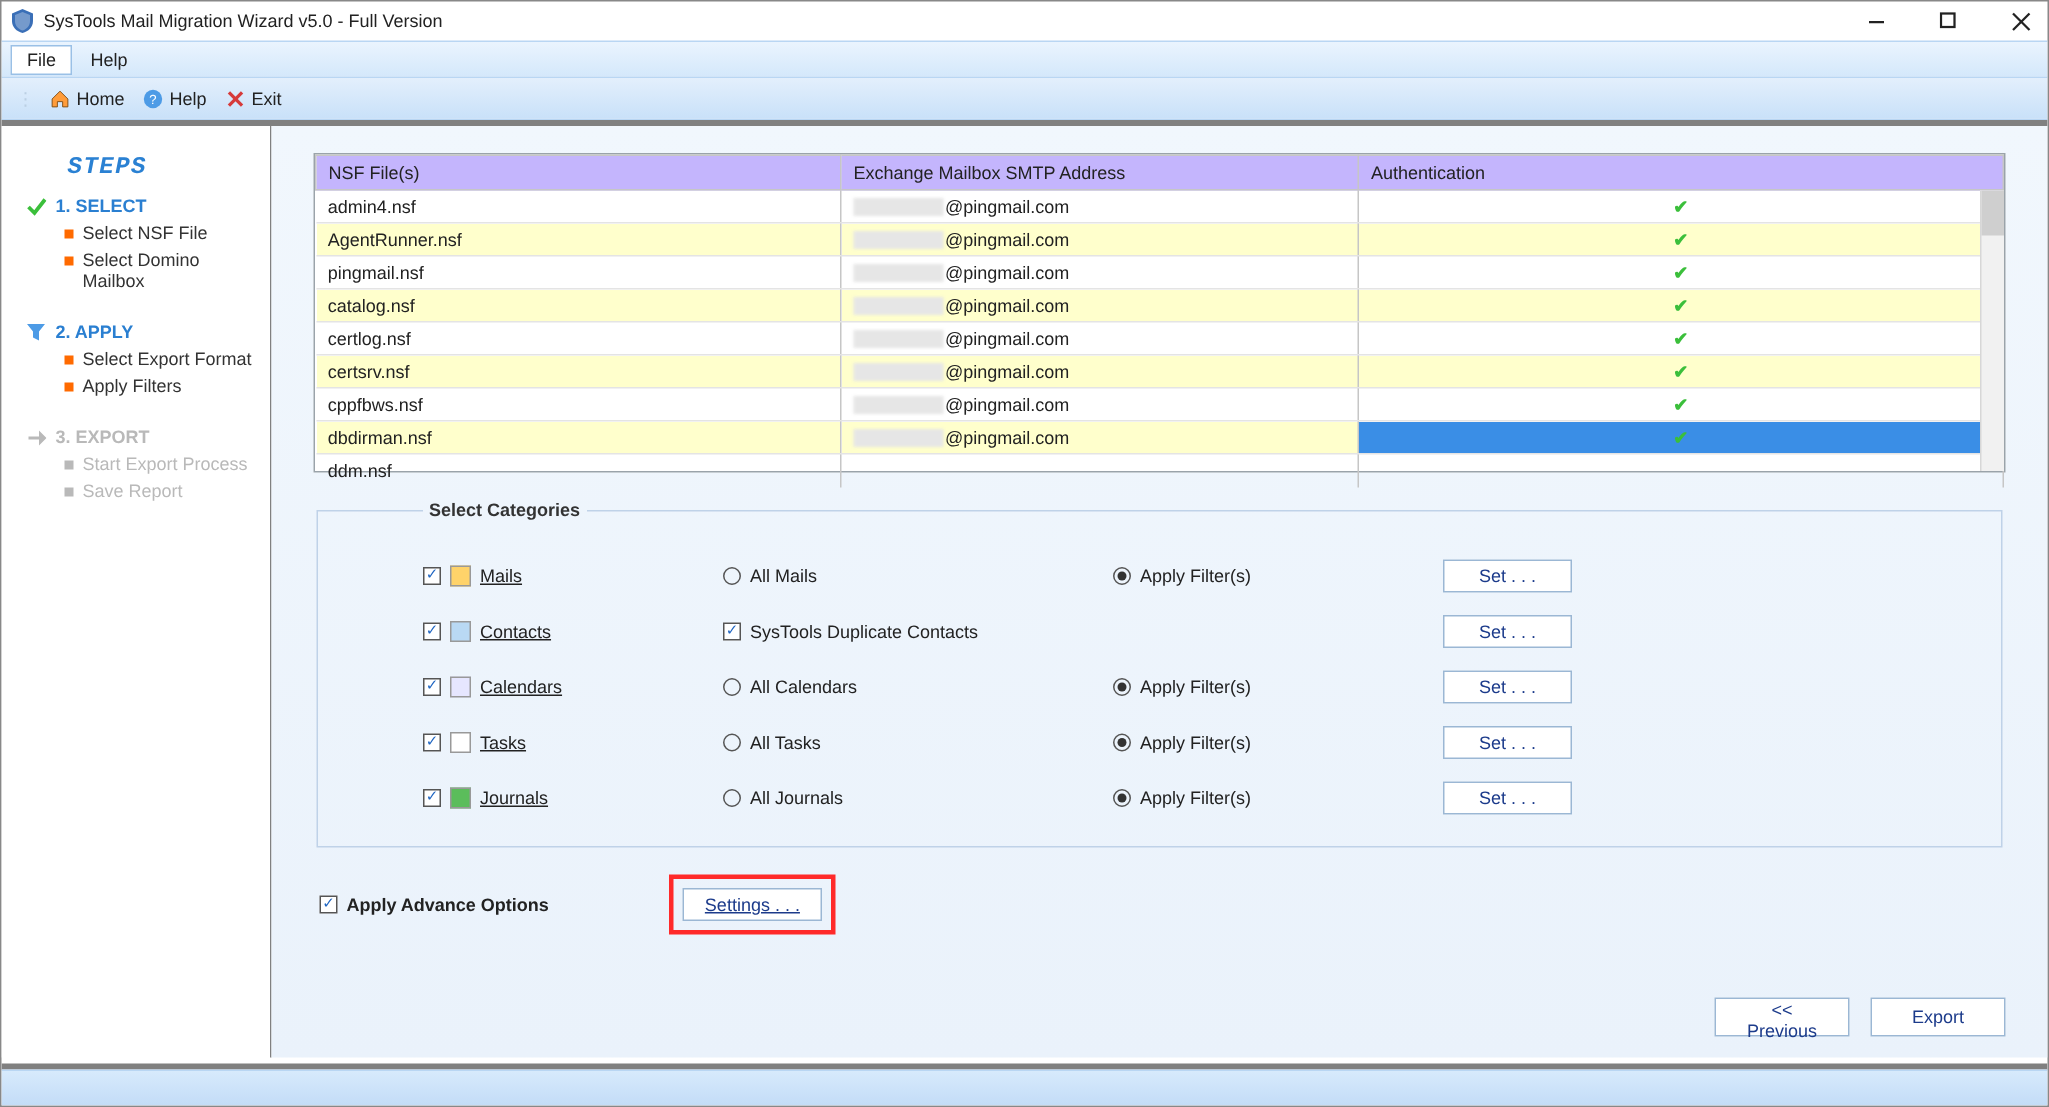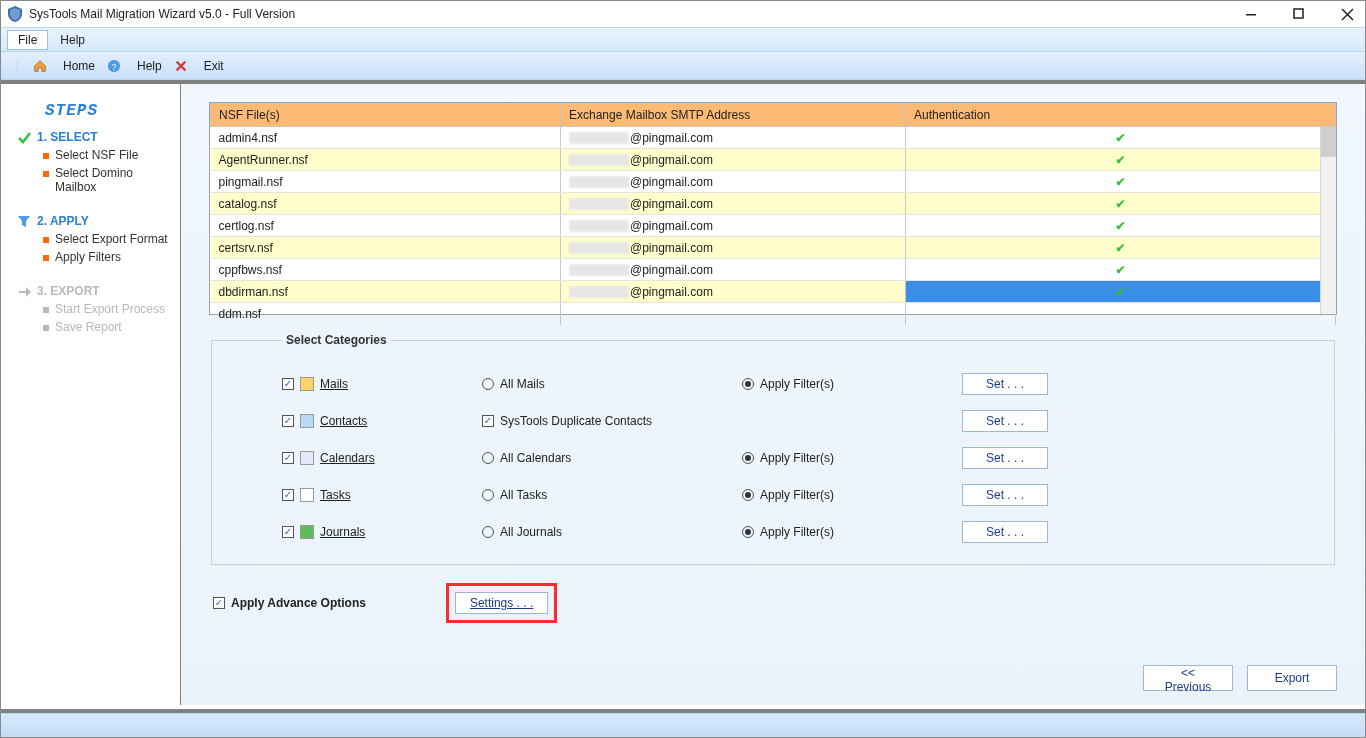--- a/index.html
+++ b/index.html
@@ -14,40 +14,40 @@
   .winbtn { width:24px; height:24px; display:flex; align-items:center; justify-content:center; cursor:default; }
 
   
   .menubar { background: linear-gradient(#eaf4fe,#d4e8fb); height:25px; display:flex; align-items:center; padding:0 6px; gap:2px; border-top:1px solid #b9d6f3; border-bottom:1px solid #b9d6f3;}
   .menuitem { padding:2px 10px; }
   .menuitem.active { background:#fff; border:1px solid #9ac0e6; }
 
   
   .toolbar { background: linear-gradient(#e3effc,#c9e1f9); height:28px; display:flex; align-items:center; padding:0 8px; gap:4px; border-bottom:1px solid #b9d6f3;}
   .toolsep { color:#bbcfe3; margin:0 2px;}
-  .tbtn { display:flex; align-items:flex-start; gap:16px; padding:2px 4px; }
+  .tbtn { display:flex; align-items:flex-start; gap:4px; padding:2px 4px; }
 
   
   .gridsep { background:#808080; height:4px;}
   .main { display:flex; height: calc(100% - 26px - 25px - 28px - 4px - 4px - 28px); }
   .sidepane { width:180px; background:#fff; padding:18px 8px 0 8px; border-right:1px solid #808080;}
   .sidepane h3 { color:#2a81d3; font-weight:700; font-style:italic; font-size:16px; margin:0 0 10px 36px; letter-spacing:1px;font-family:Liberation Mono, monospace;}
   .step-head { display:flex; align-items:center; gap:6px; color:#2a7fd1; font-weight:600; margin:8px 0 4px 8px;}
   .step-head.disabled { color:#b9b9b9;}
   .step-sub { display:flex; align-items:flex-start; gap:6px; margin:4px 0 4px 34px; color:#333; max-width:140px;}
   .step-sub.disabled { color:#b9b9b9;}
   .bullet { width:6px;height:6px;background:#ff6a00; margin-top:5px; flex-shrink:0;}
   .bullet.disabled{background:#b9b9b9;}
 
   .content { flex:1; background: linear-gradient(#f1f7fd,#eaf2fb); padding:18px 28px; position:relative; overflow:hidden;}
 
   
   .tablewrap { border:1px solid #9aa3aa; background:#fff; position:relative; height:213px; }
   table { border-collapse: collapse; width:100%; table-layout:fixed;}
-  thead th { text-align:left; background:#fdba74; border:1px solid #c6c6c6; padding:4px 8px; font-weight:400; height:22px;}
+  thead th { text-align:left; background:#c4b5fd; border:1px solid #c6c6c6; padding:4px 8px; font-weight:400; height:22px;}
   tbody td { border-right:1px solid #c6c6c6; border-bottom:1px solid #e4e4e4; padding:2px 8px; height:22px; white-space:nowrap; overflow:hidden;}
   tbody tr.zeb { background:#ffffcc;}
   tbody tr.sel-auth td.auth { background:#3a8ee6;}
   .blurbox { display:inline-block; width:60px; height:12px; background:#e6e6e6; filter:blur(1px); vertical-align:middle; margin-right:1px;}
   .check { color:#3bbf3b; font-weight:bold; text-align:center;}
   .scrollbar { position:absolute; right:0; top:24px; bottom:0; width:16px; background:#f1f1f1; border-left:1px solid #d7d7d7;}
   .thumb { background:#cfcfcf; width:100%; height:30px;}
 
   
   fieldset.cats { border:1px solid #bfd2e8; margin-top:18px; padding:18px 32px 14px 70px;}

